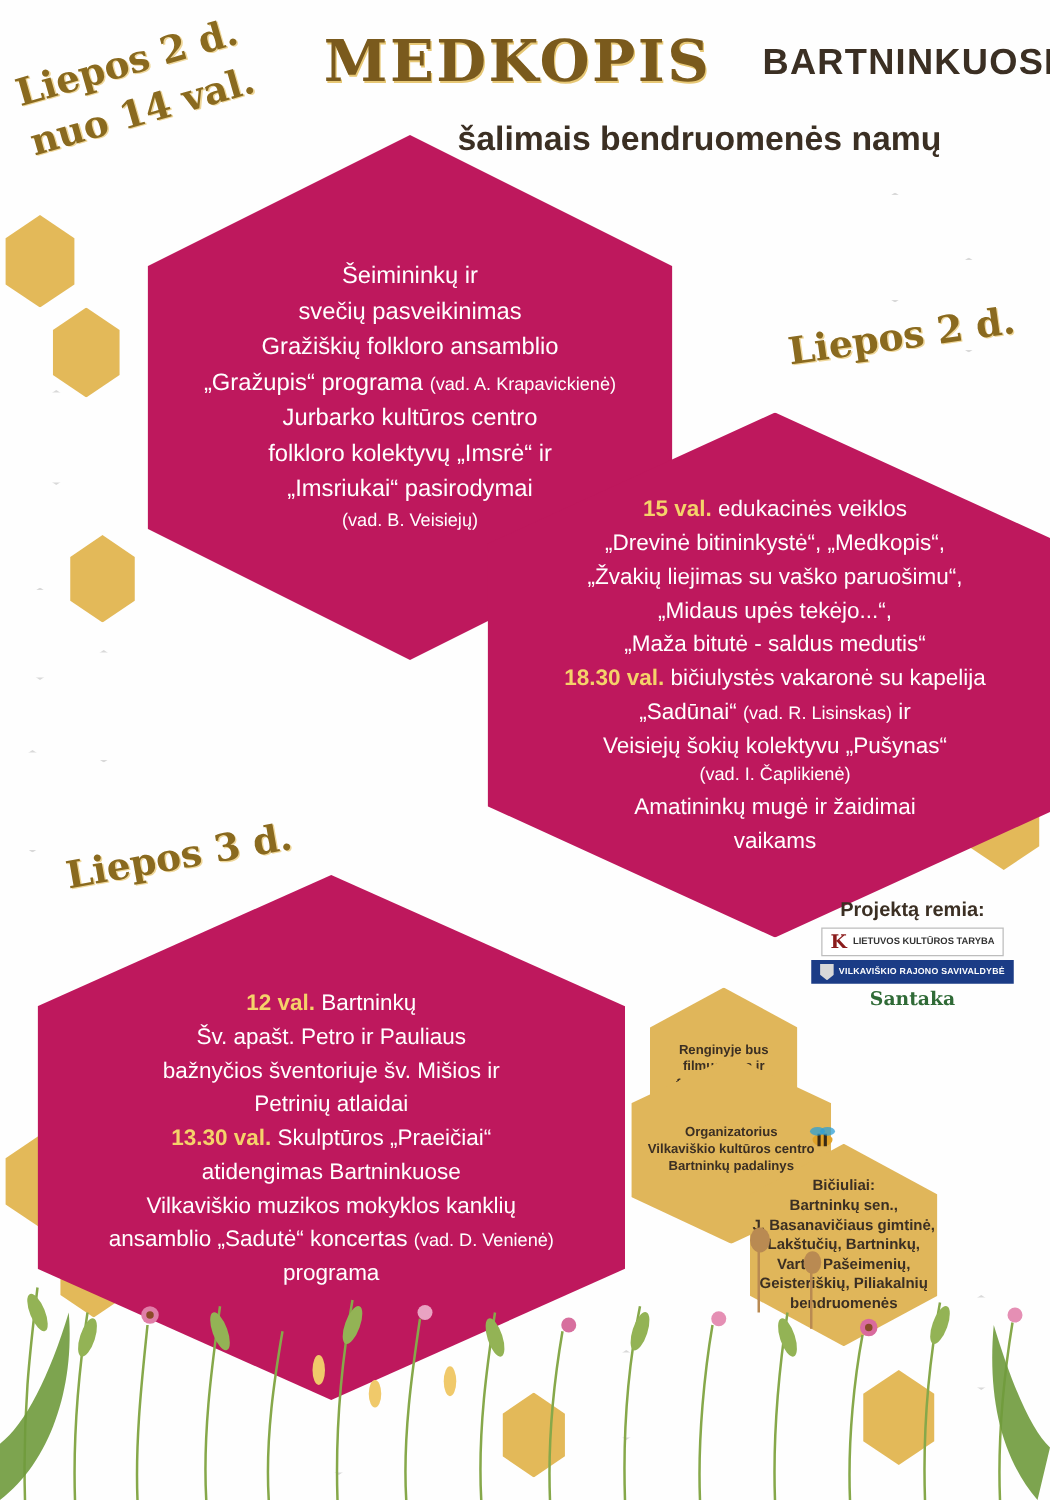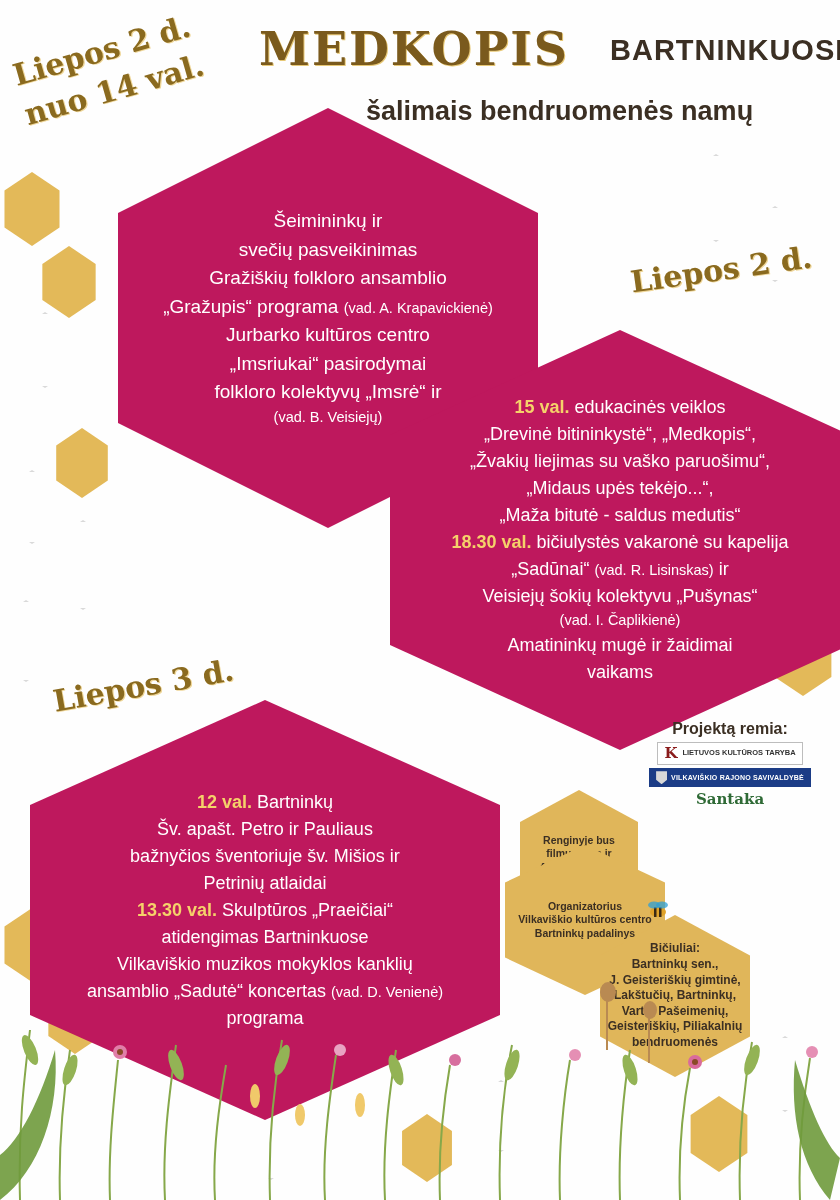--- a/index.html
+++ b/index.html
@@ -181,22 +181,22 @@
 
   <div class="bighex" style="left:118px; top:108px; width:420px; height:420px;">
     <div class="inner ptxt">
       <div class="row">Šeimininkų ir</div>
       <div class="row">svečių pasveikinimas</div>
       <div class="row">Gražiškių folkloro ansamblio</div>
       <div class="row">
         <span>„Gražupis“ programa </span><span class="small">(vad. A. Krapavickienė)</span>
       </div>
       <div class="row">Jurbarko kultūros centro</div>
+      <div class="row">folkloro kolektyvų „Imsrė“ ir</div>
       <div class="row">„Imsriukai“ pasirodymai</div>
-      <div class="row">folkloro kolektyvų „Imsrė“ ir</div>
       <div class="row small">(vad. B. Veisiejų)</div>
     </div>
   </div>
 
   <div class="bighex" style="left:390px; top:330px; width:460px; height:420px;">
     <div class="inner ptxt" style="font-size:18px;">
       <div class="row">
         <span class="hl">15 val.</span><span> edukacinės veiklos</span>
       </div>
       <div class="row">„Drevinė bitininkystė“, „Medkopis“,</div>
@@ -264,21 +264,21 @@
       <div>Organizatorius</div>
       <div>Vilkaviškio kultūros centro</div>
       <div>Bartninkų padalinys</div>
     </div>
   </div>
 
   <div class="infohex" id="info-bic">
     <div>
       <div>Bičiuliai:</div>
       <div>Bartninkų sen.,</div>
-      <div>J. Geisteriškių gimtinė,</div>
+      <div>J. Basanavičiaus gimtinė,</div>
       <div>Lakštučių, Bartninkų,</div>
       <div>Vartų, Pašeimenių,</div>
       <div>Geisteriškių, Piliakalnių</div>
       <div>bendruomenės</div>
     </div>
   </div>
 
   <svg class="bee" style="left:645px; top:900px;" width="26" height="20" viewBox="0 0 26 20">
     <ellipse cx="13" cy="12" rx="8" ry="5" fill="#e0a32a"></ellipse>
     <rect x="9" y="7" width="2.5" height="10" fill="#3a2a14"></rect>

